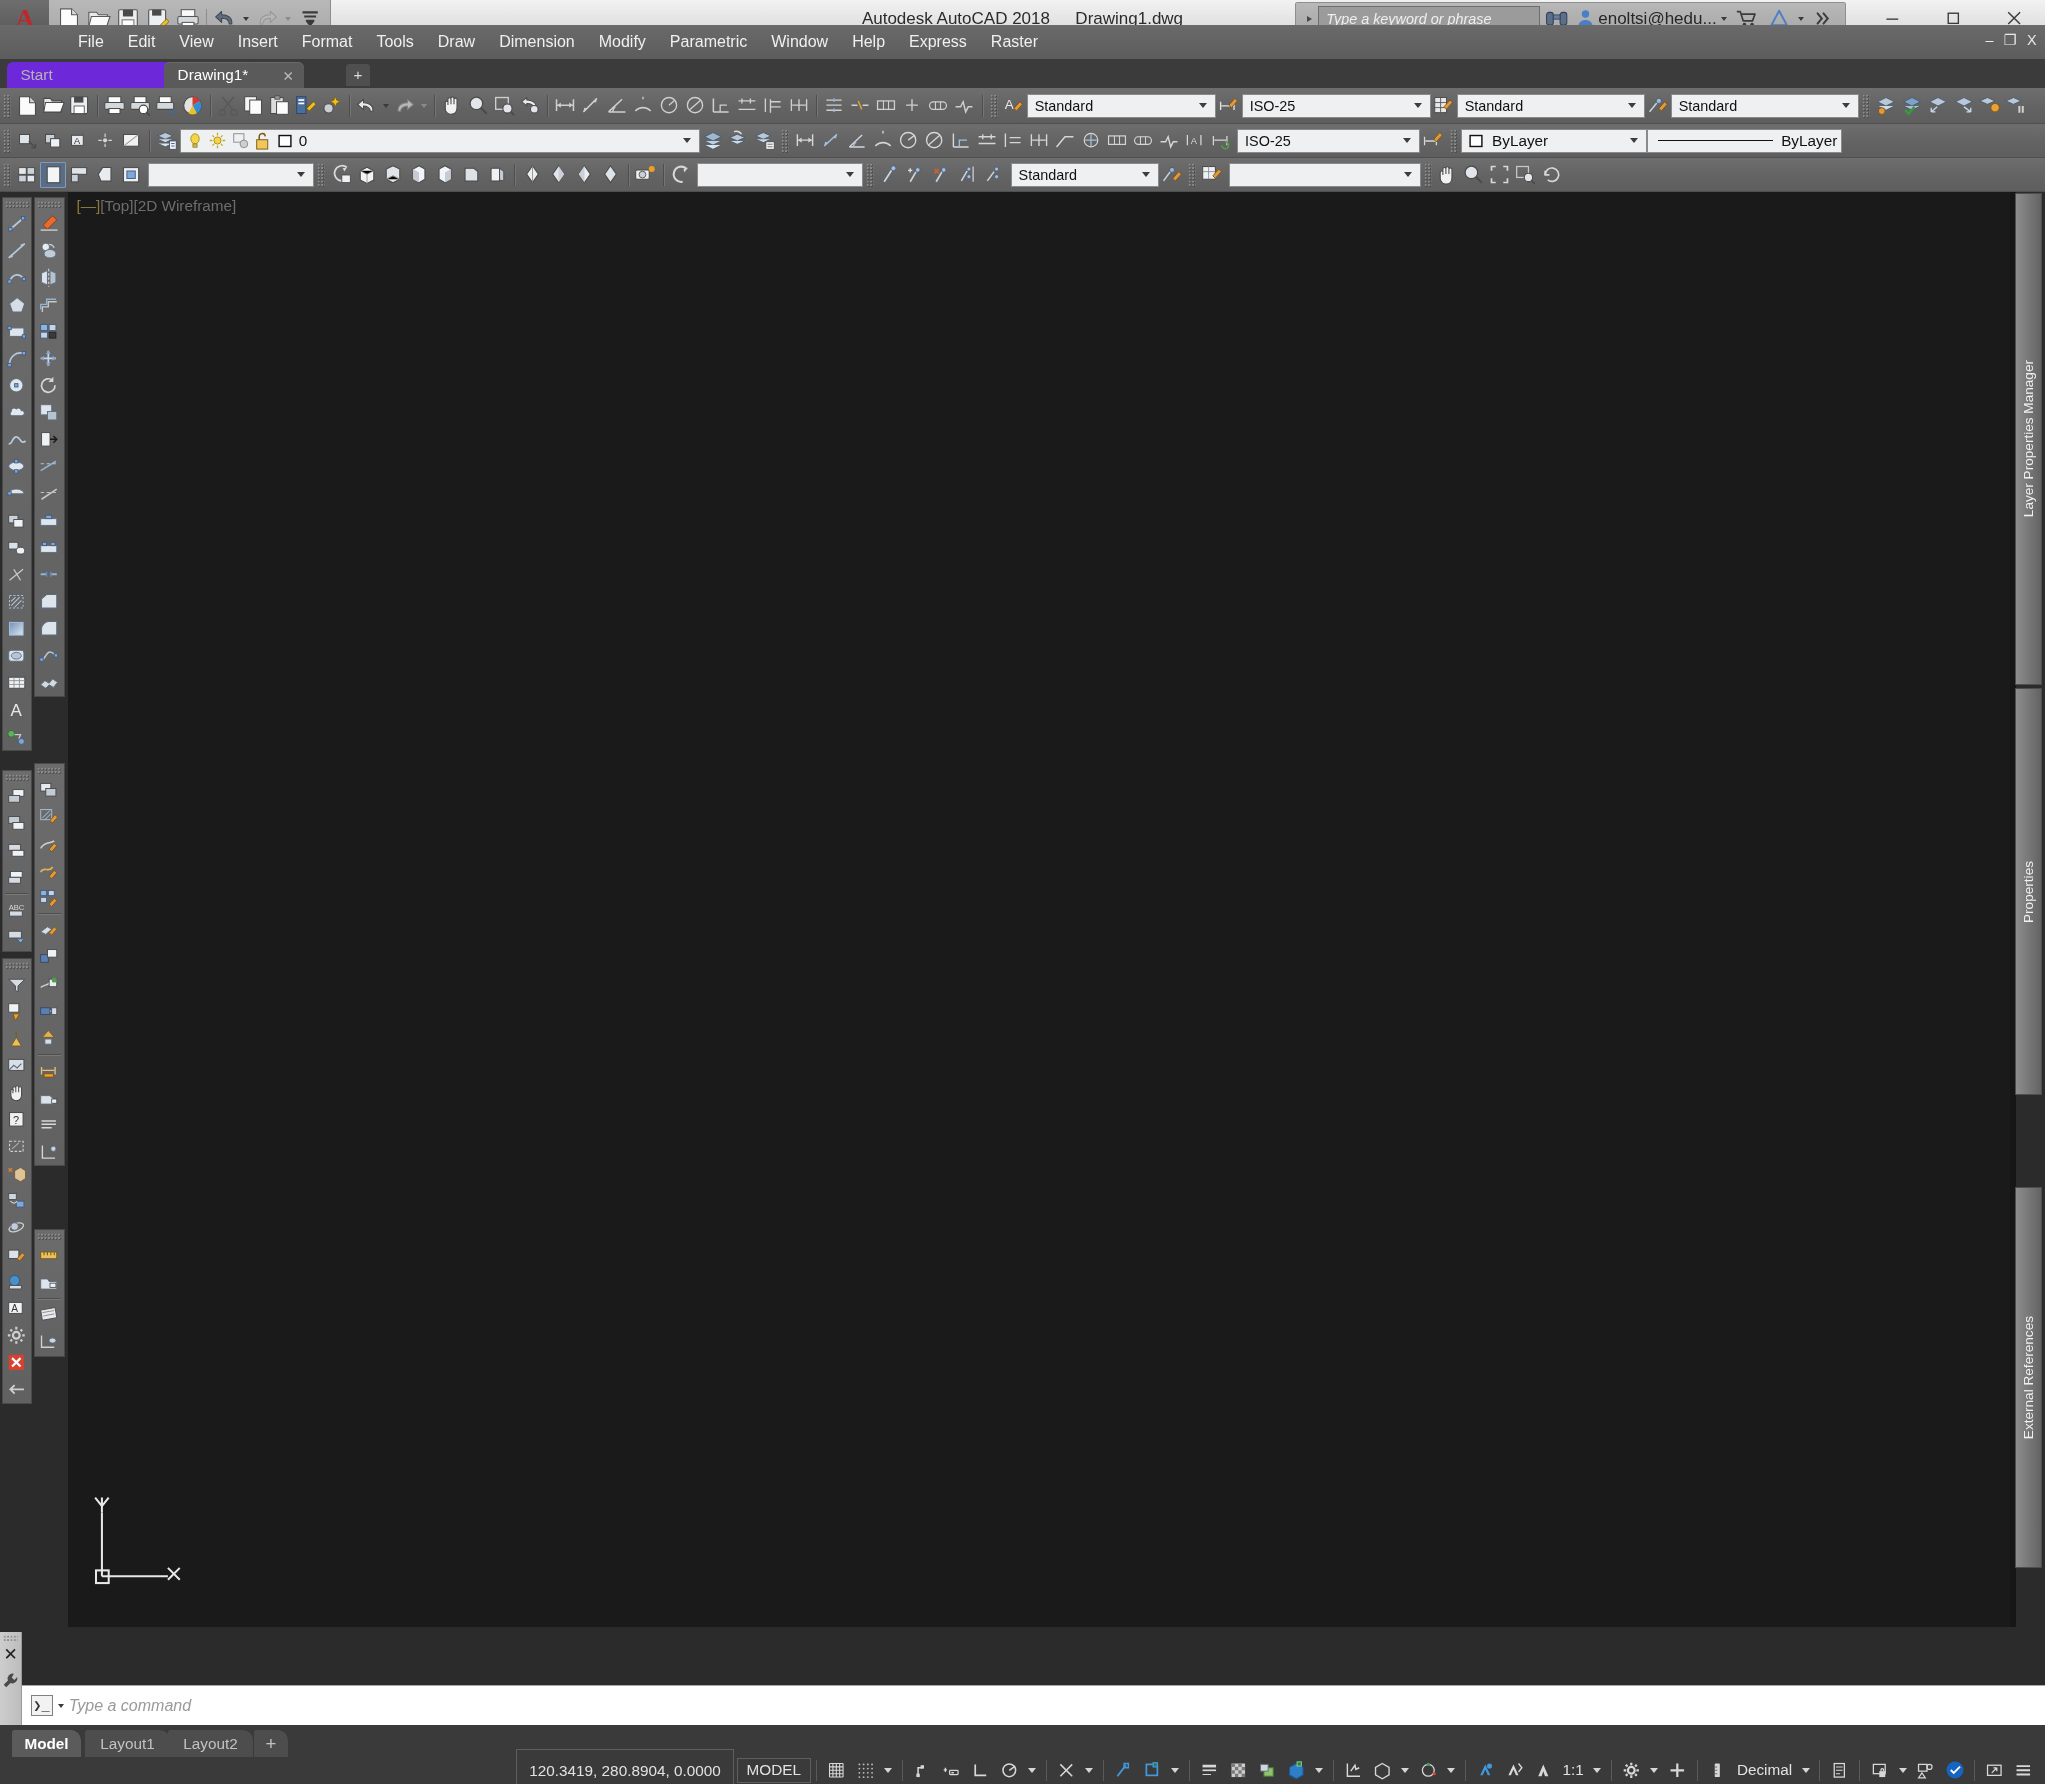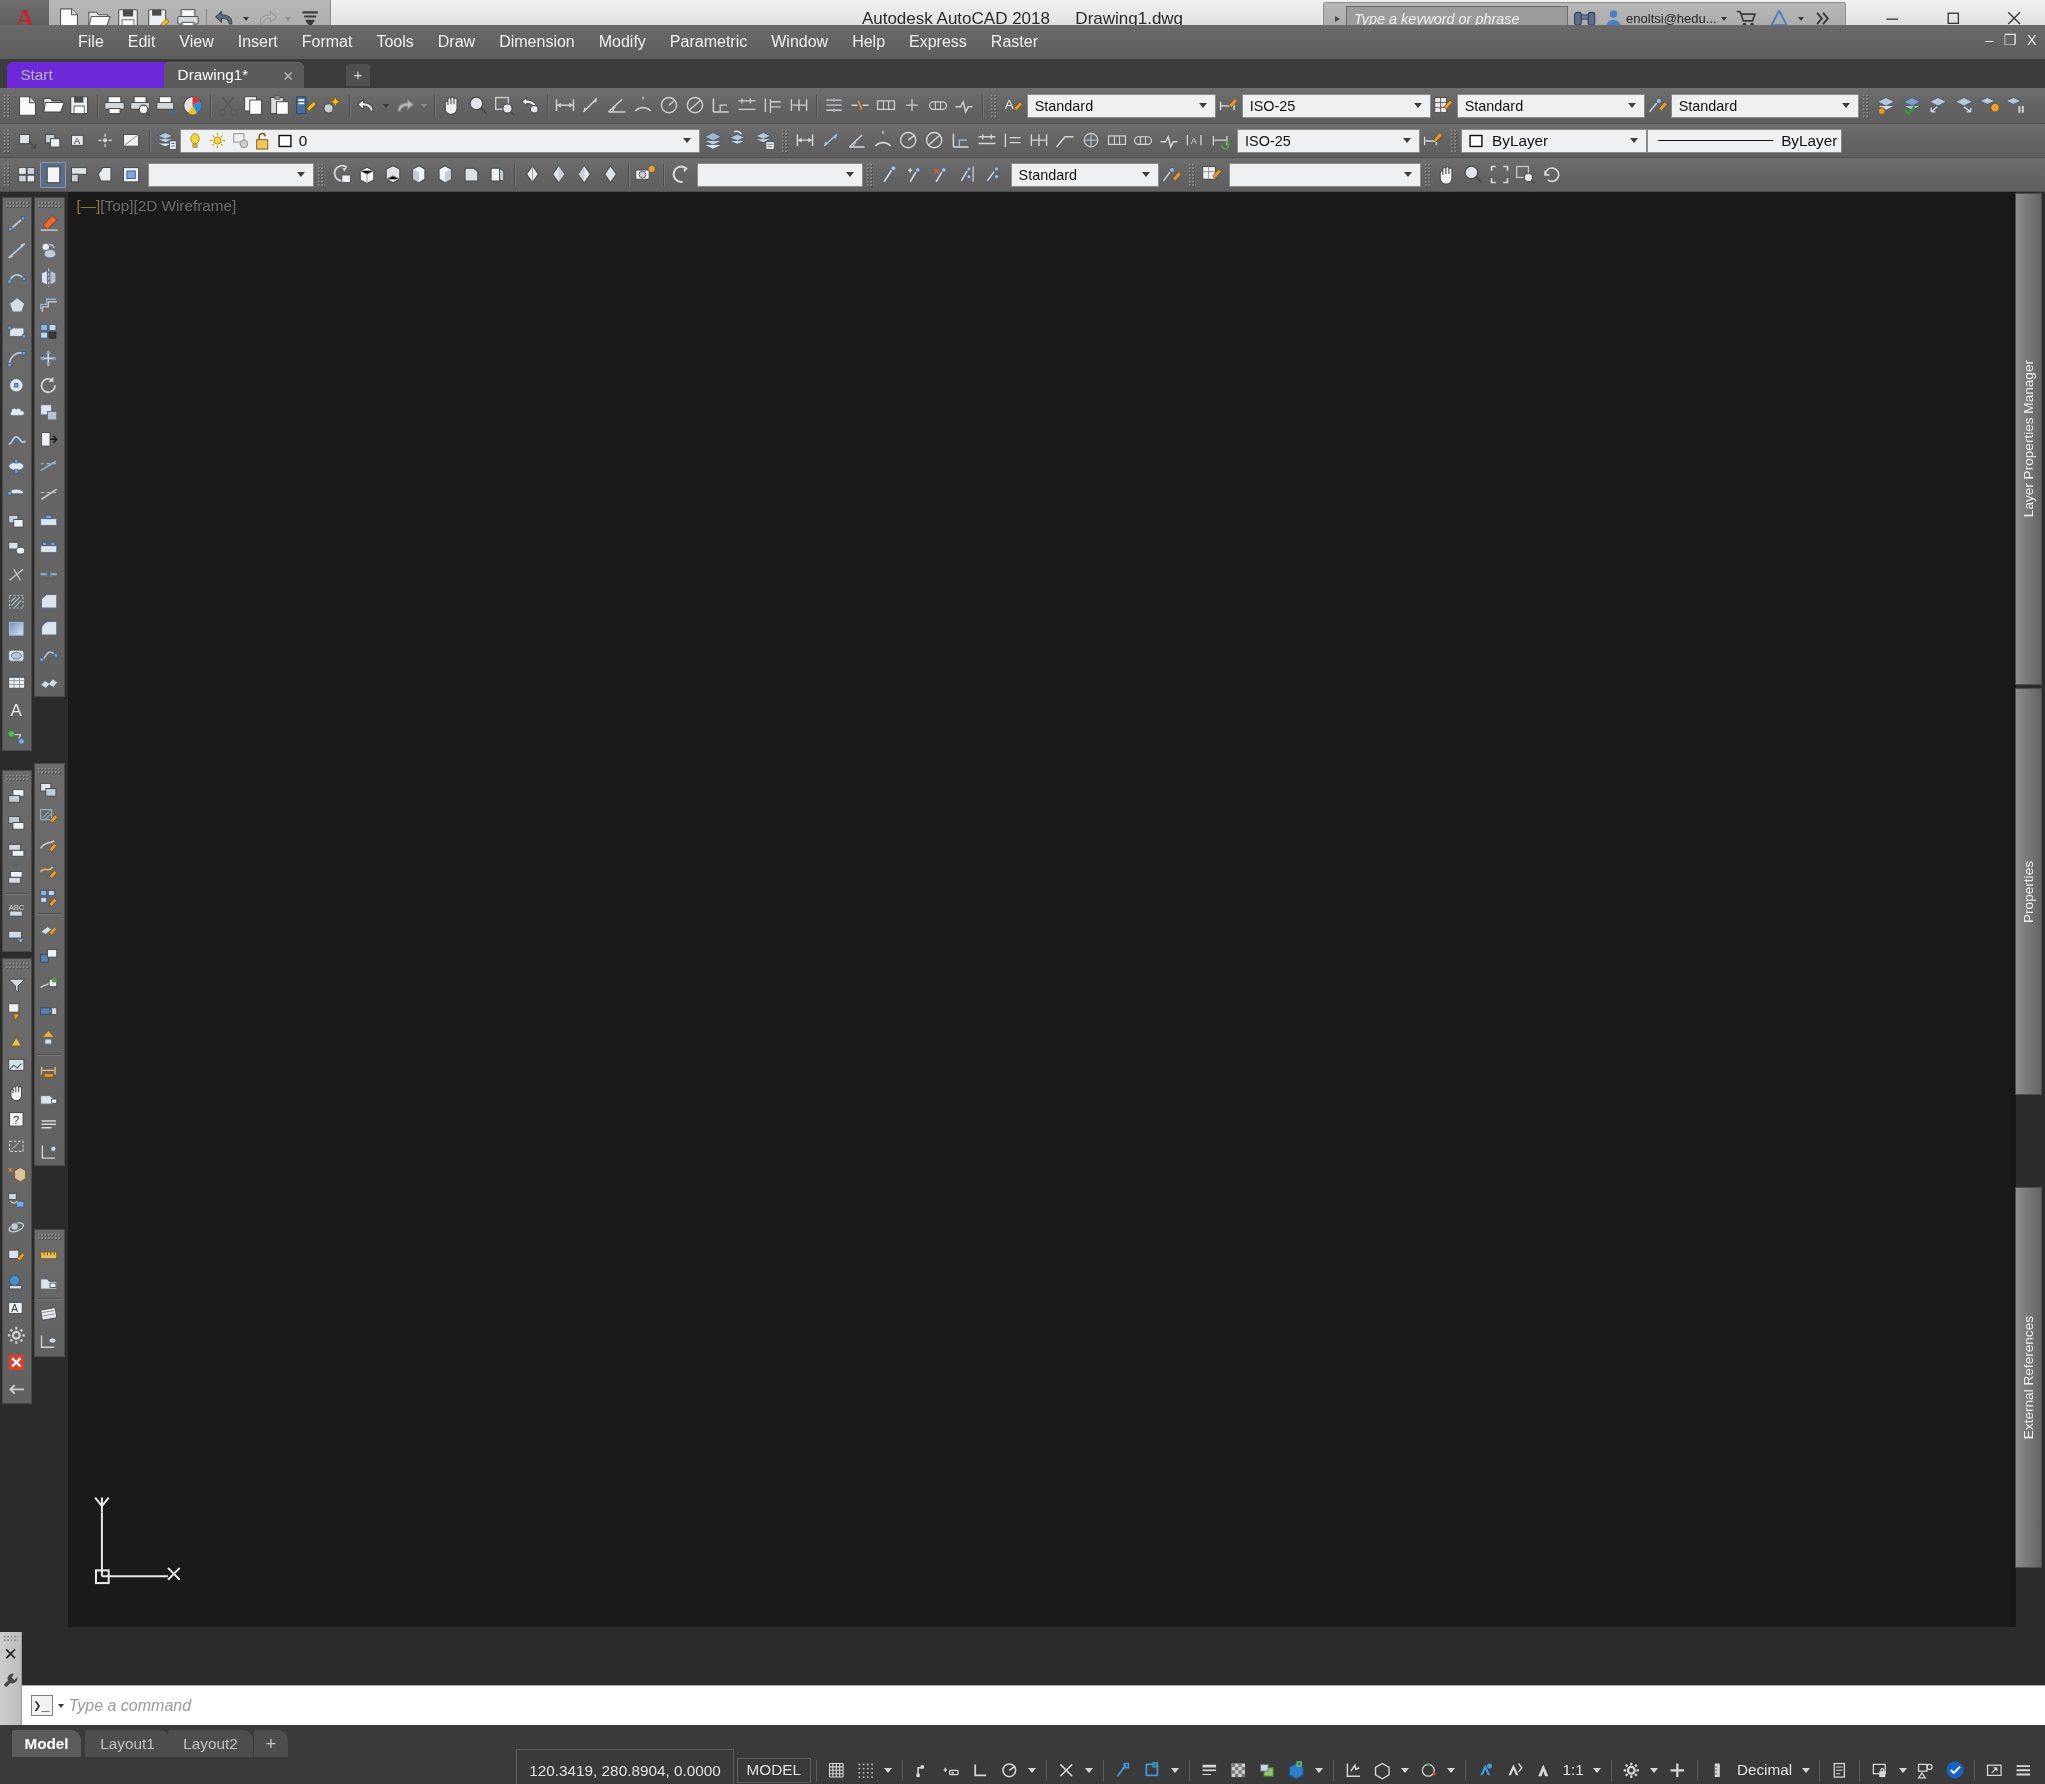--- a/index.html
+++ b/index.html
@@ -58,21 +58,21 @@
   }
   .ic-caret { width:12px;height:22px;display:flex;align-items:center;justify-content:center; }
   .tri-r { width:0;height:0;border-top:3.4px solid transparent;border-bottom:3.4px solid transparent;border-left:5.1px solid #4a4a4a; }
   .search-box {
     width:222px;height:24.6px;background:#9b9b9b;border:0.8px solid #6e6e6e;
     display:flex;align-items:center;padding:0 7.6px;
   }
   .search-box span { font-size:14.4px;color:#efefef;font-style:italic; }
   .ic-icon { width:29px;height:25.4px;display:flex;align-items:center;justify-content:center; }
   .acct { display:flex;align-items:center;gap:4.2px;padding:0 3.4px; }
-  .acct span { font-size:13px;color:#262626;text-align:center; }
+  .acct span { font-size:17px;color:#262626;text-align:center; }
   .winbtns {
     position:absolute; right:0; top:0; height:37px; display:flex; align-items:center;
   }
   .wbtn { width:61px;height:37px;display:flex;align-items:center;justify-content:center; }
 
   
   .menubar {
     position:absolute; left:13px; top:25.4px; width:2045px; height:34px;
     background:linear-gradient(180deg,#6a6a6a 0%,#5c5c5c 100%);
     display:flex; align-items:center; padding-left:53px;

